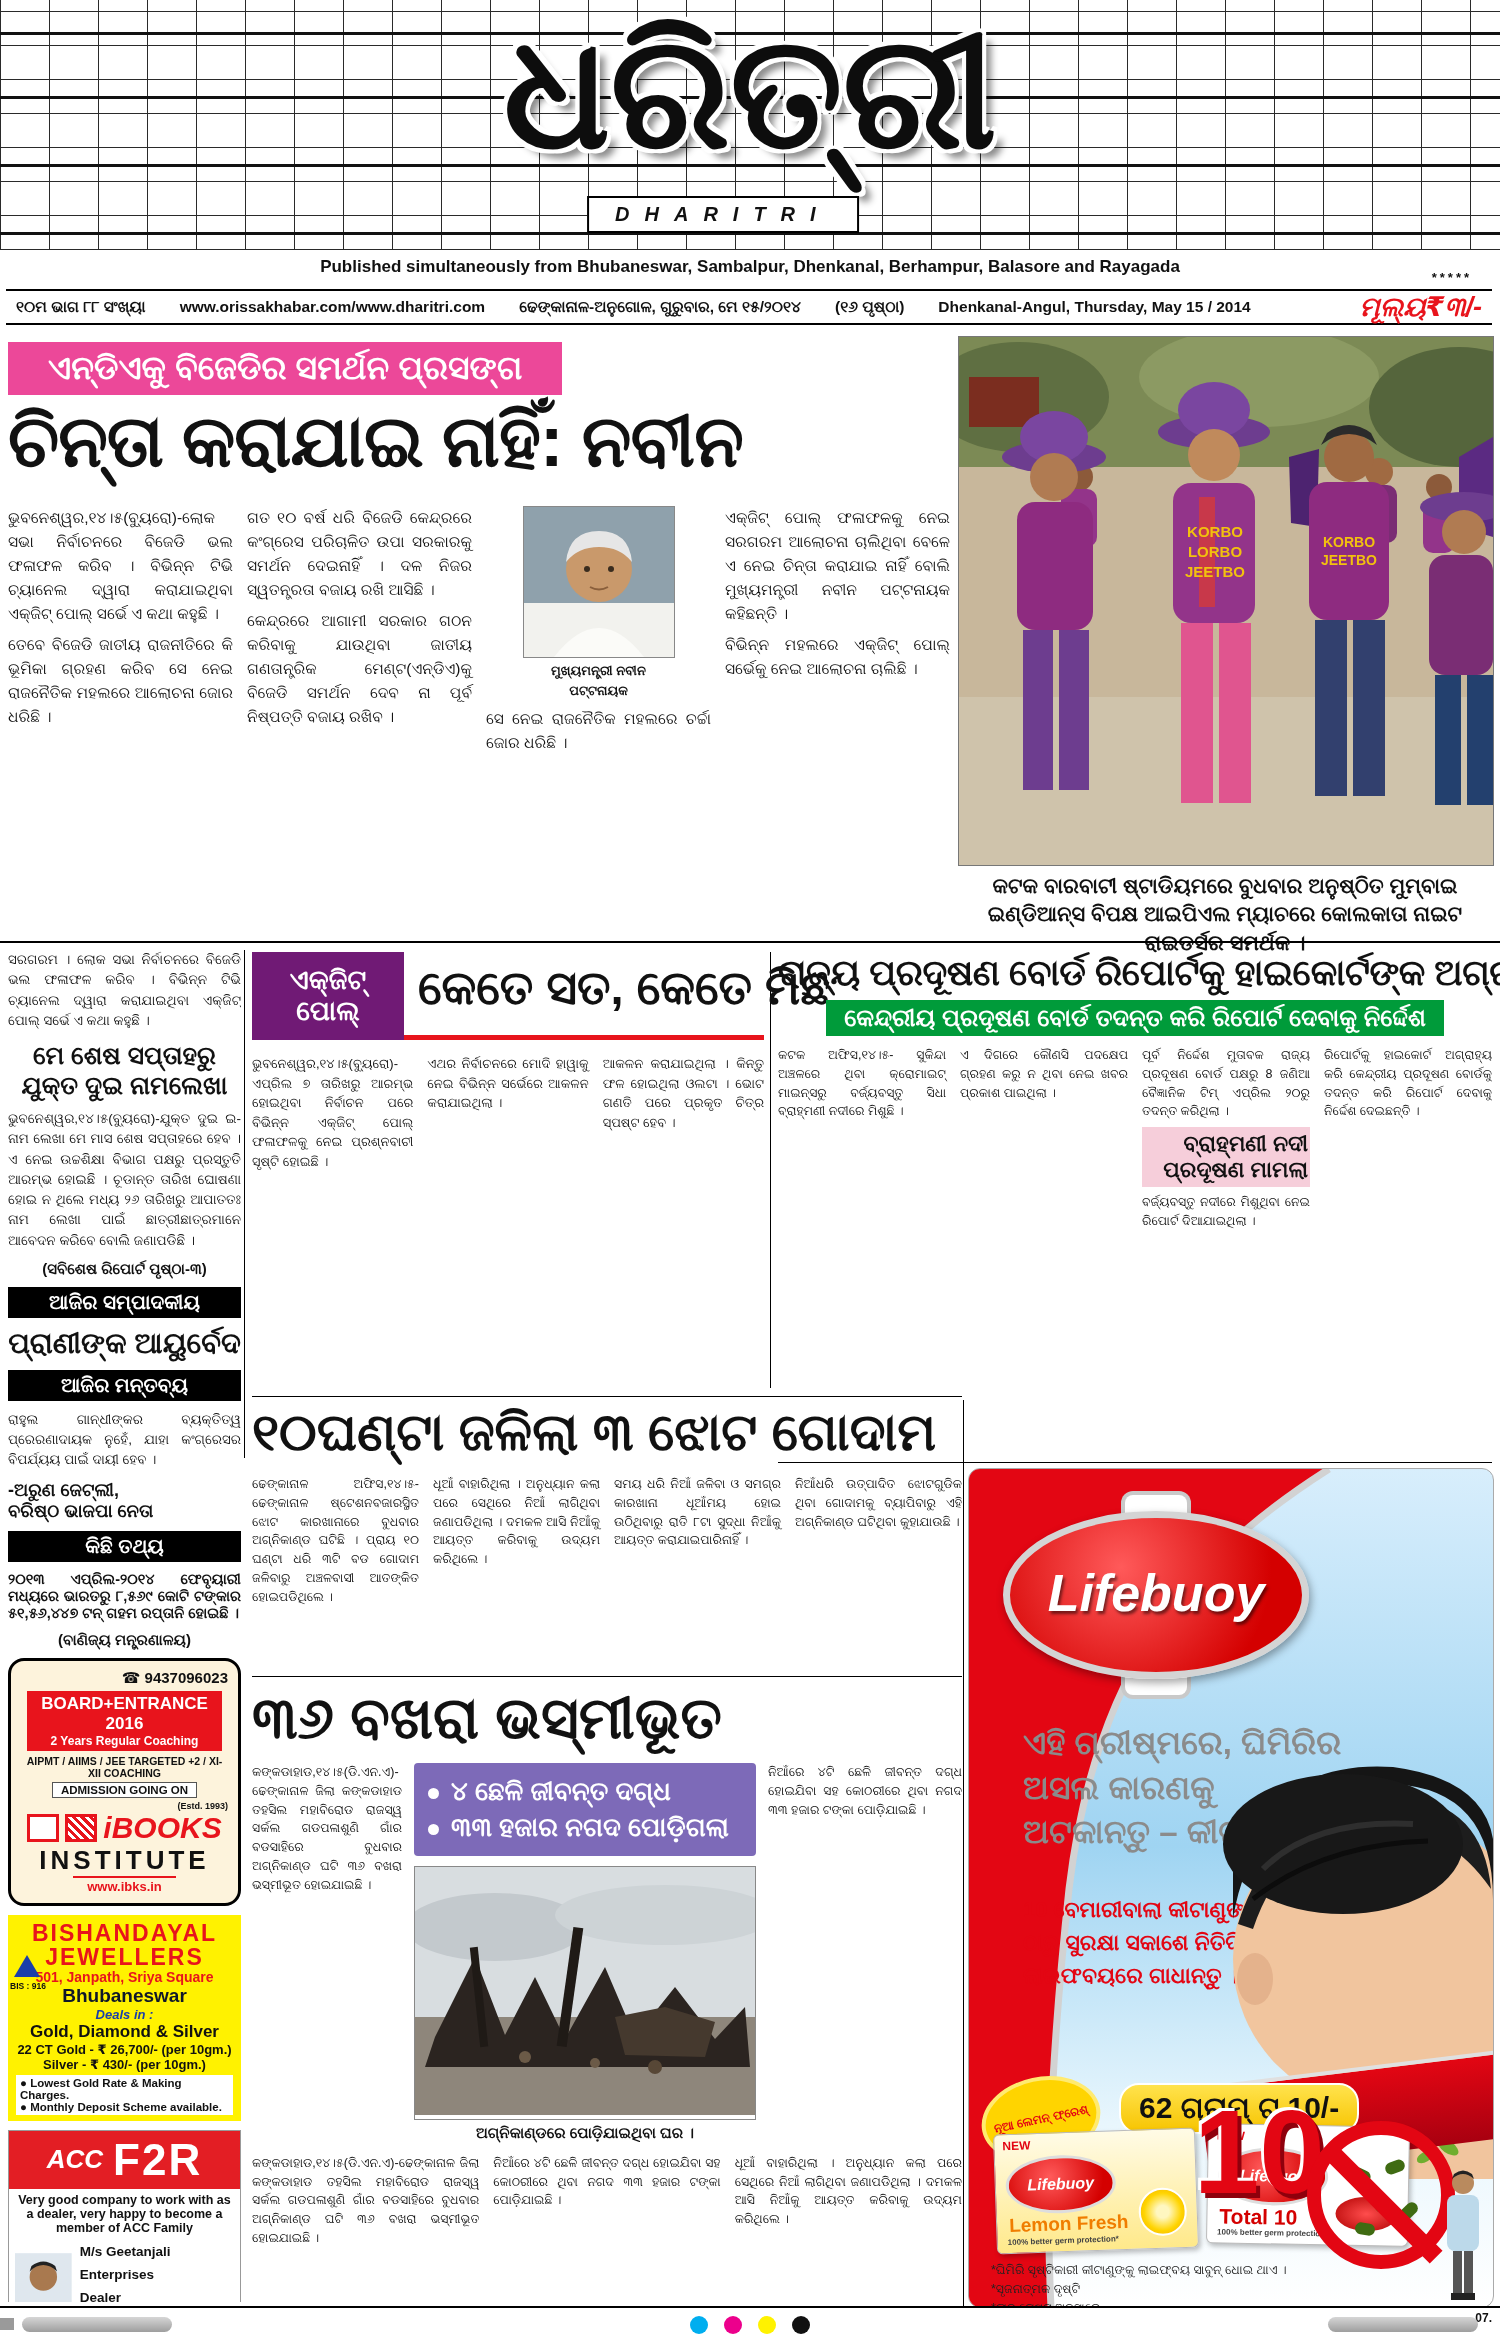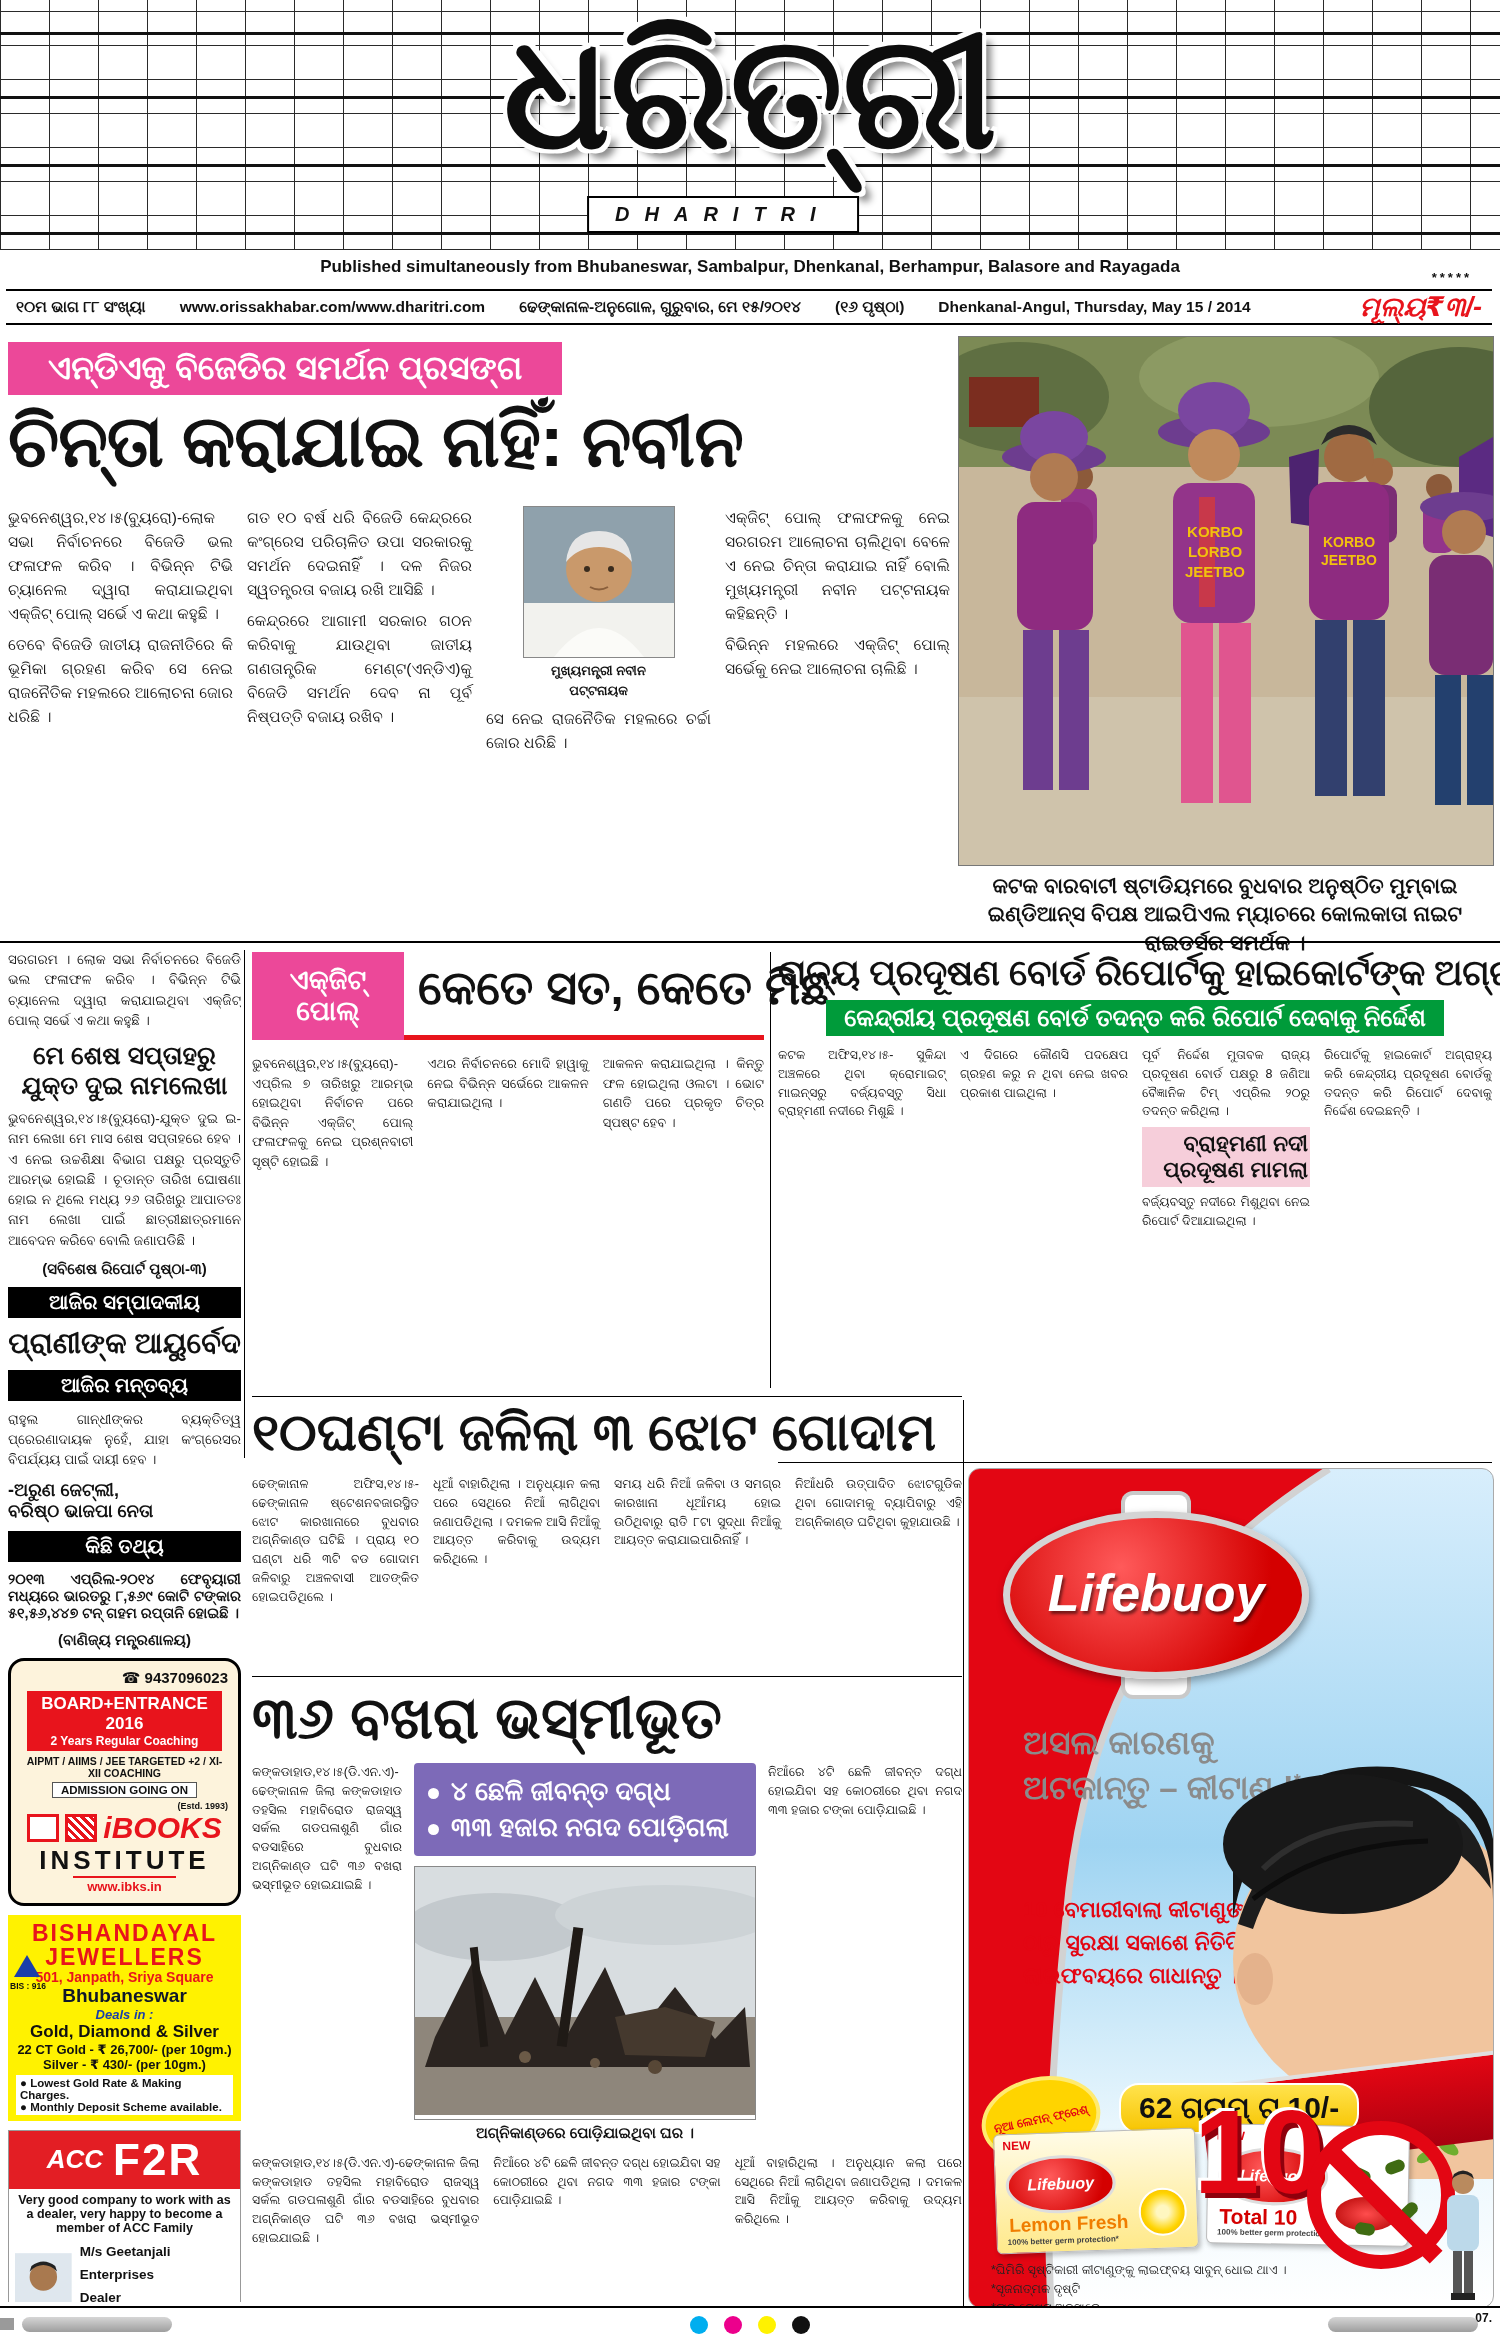--- a/index.html
+++ b/index.html
@@ -75,21 +75,21 @@
   .ad-acc{border:1px solid #999;text-align:center;}
   .acc-top{background:#e31e24;color:#fff;display:flex;align-items:center;justify-content:center;gap:10px;padding:4px 0;}
   .acc-logo{font-style:italic;font-weight:900;font-size:26px;}
   .acc-f2r{font-weight:900;font-size:44px;letter-spacing:2px;}
   .acc-tag{font-size:12.5px;font-weight:800;padding:4px 6px;}
   .acc-mid{display:flex;align-items:center;gap:8px;padding:2px 6px;text-align:left;}
   .acc-mid .txt{font-weight:800;font-size:13.5px;line-height:1.7;}
   
   .exitpoll{left:252px;top:952px;width:512px;}
   .ep-head{position:relative;height:88px;}
-  .ep-badge{position:absolute;left:0;top:0;width:152px;height:88px;background:#ec4899;color:#fff;display:flex;flex-direction:column;
+  .ep-badge{position:absolute;left:0;top:0;width:152px;height:88px;background:#701a75;color:#fff;display:flex;flex-direction:column;
     align-items:center;justify-content:center;font-size:27px;font-weight:800;line-height:1.15;}
   .ep-title{position:absolute;left:166px;top:8px;font-size:47px;font-weight:900;white-space:nowrap;}
   .ep-rule{position:absolute;left:152px;right:0;bottom:0;height:5px;background:#e8141c;}
   .exitpoll .cols{margin-top:14px;height:330px;overflow:hidden;}
   .exitpoll .story{font-size:13px;}
   
   .pollution{left:778px;top:952px;width:714px;}
   .pol-head{font-size:36px;font-weight:900;letter-spacing:-0.5px;white-space:nowrap;}
   .pol-sub{text-align:center;margin-top:6px;}
   .pol-sub span{display:inline-block;background:#009b3a;color:#fff;font-size:24px;font-weight:800;padding:4px 18px;}
@@ -459,20 +459,21 @@
       <path d="M0,0 L360,0 C210,95 125,210 100,420 C85,560 75,705 82,838 L0,838 Z" fill="#e30613"></path>
       <path d="M360,0 C210,95 125,210 100,420 C85,560 75,705 82,838" fill="none" stroke="#d2d2d2" stroke-width="7"></path>
     </svg>
     <div class="lb-logo">
       <div class="lb-cross-v"></div>
       <div class="lb-cross-h"></div>
       <div class="lb-oval"></div>
       <div class="lb-word">Lifebuoy</div>
     </div>
     <div class="lb-head">
+      <div>ଏହି ଗ୍ରୀଷ୍ମରେ, ଘିମିରିର</div>
       <div>ଅସଲ କାରଣକୁ</div>
       <div><span>ଅଟକାନ୍ତୁ – କୀଟାଣୁ !</span><sup>*</sup></div>
     </div>
     <div class="lb-sub">
       <div>10 ବେମାରୀବାଲା କୀଟାଣୁଙ୍କ</div>
       <div>ଠାରୁ ସୁରକ୍ଷା ସକାଶେ ନିତିଦିନ</div>
       <div>ଲାଇଫବୟରେ ଗାଧାନ୍ତୁ ।</div>
     </div>
     <div class="lb-baby">
       <svg width="300" height="430" viewBox="0 0 300 430">

